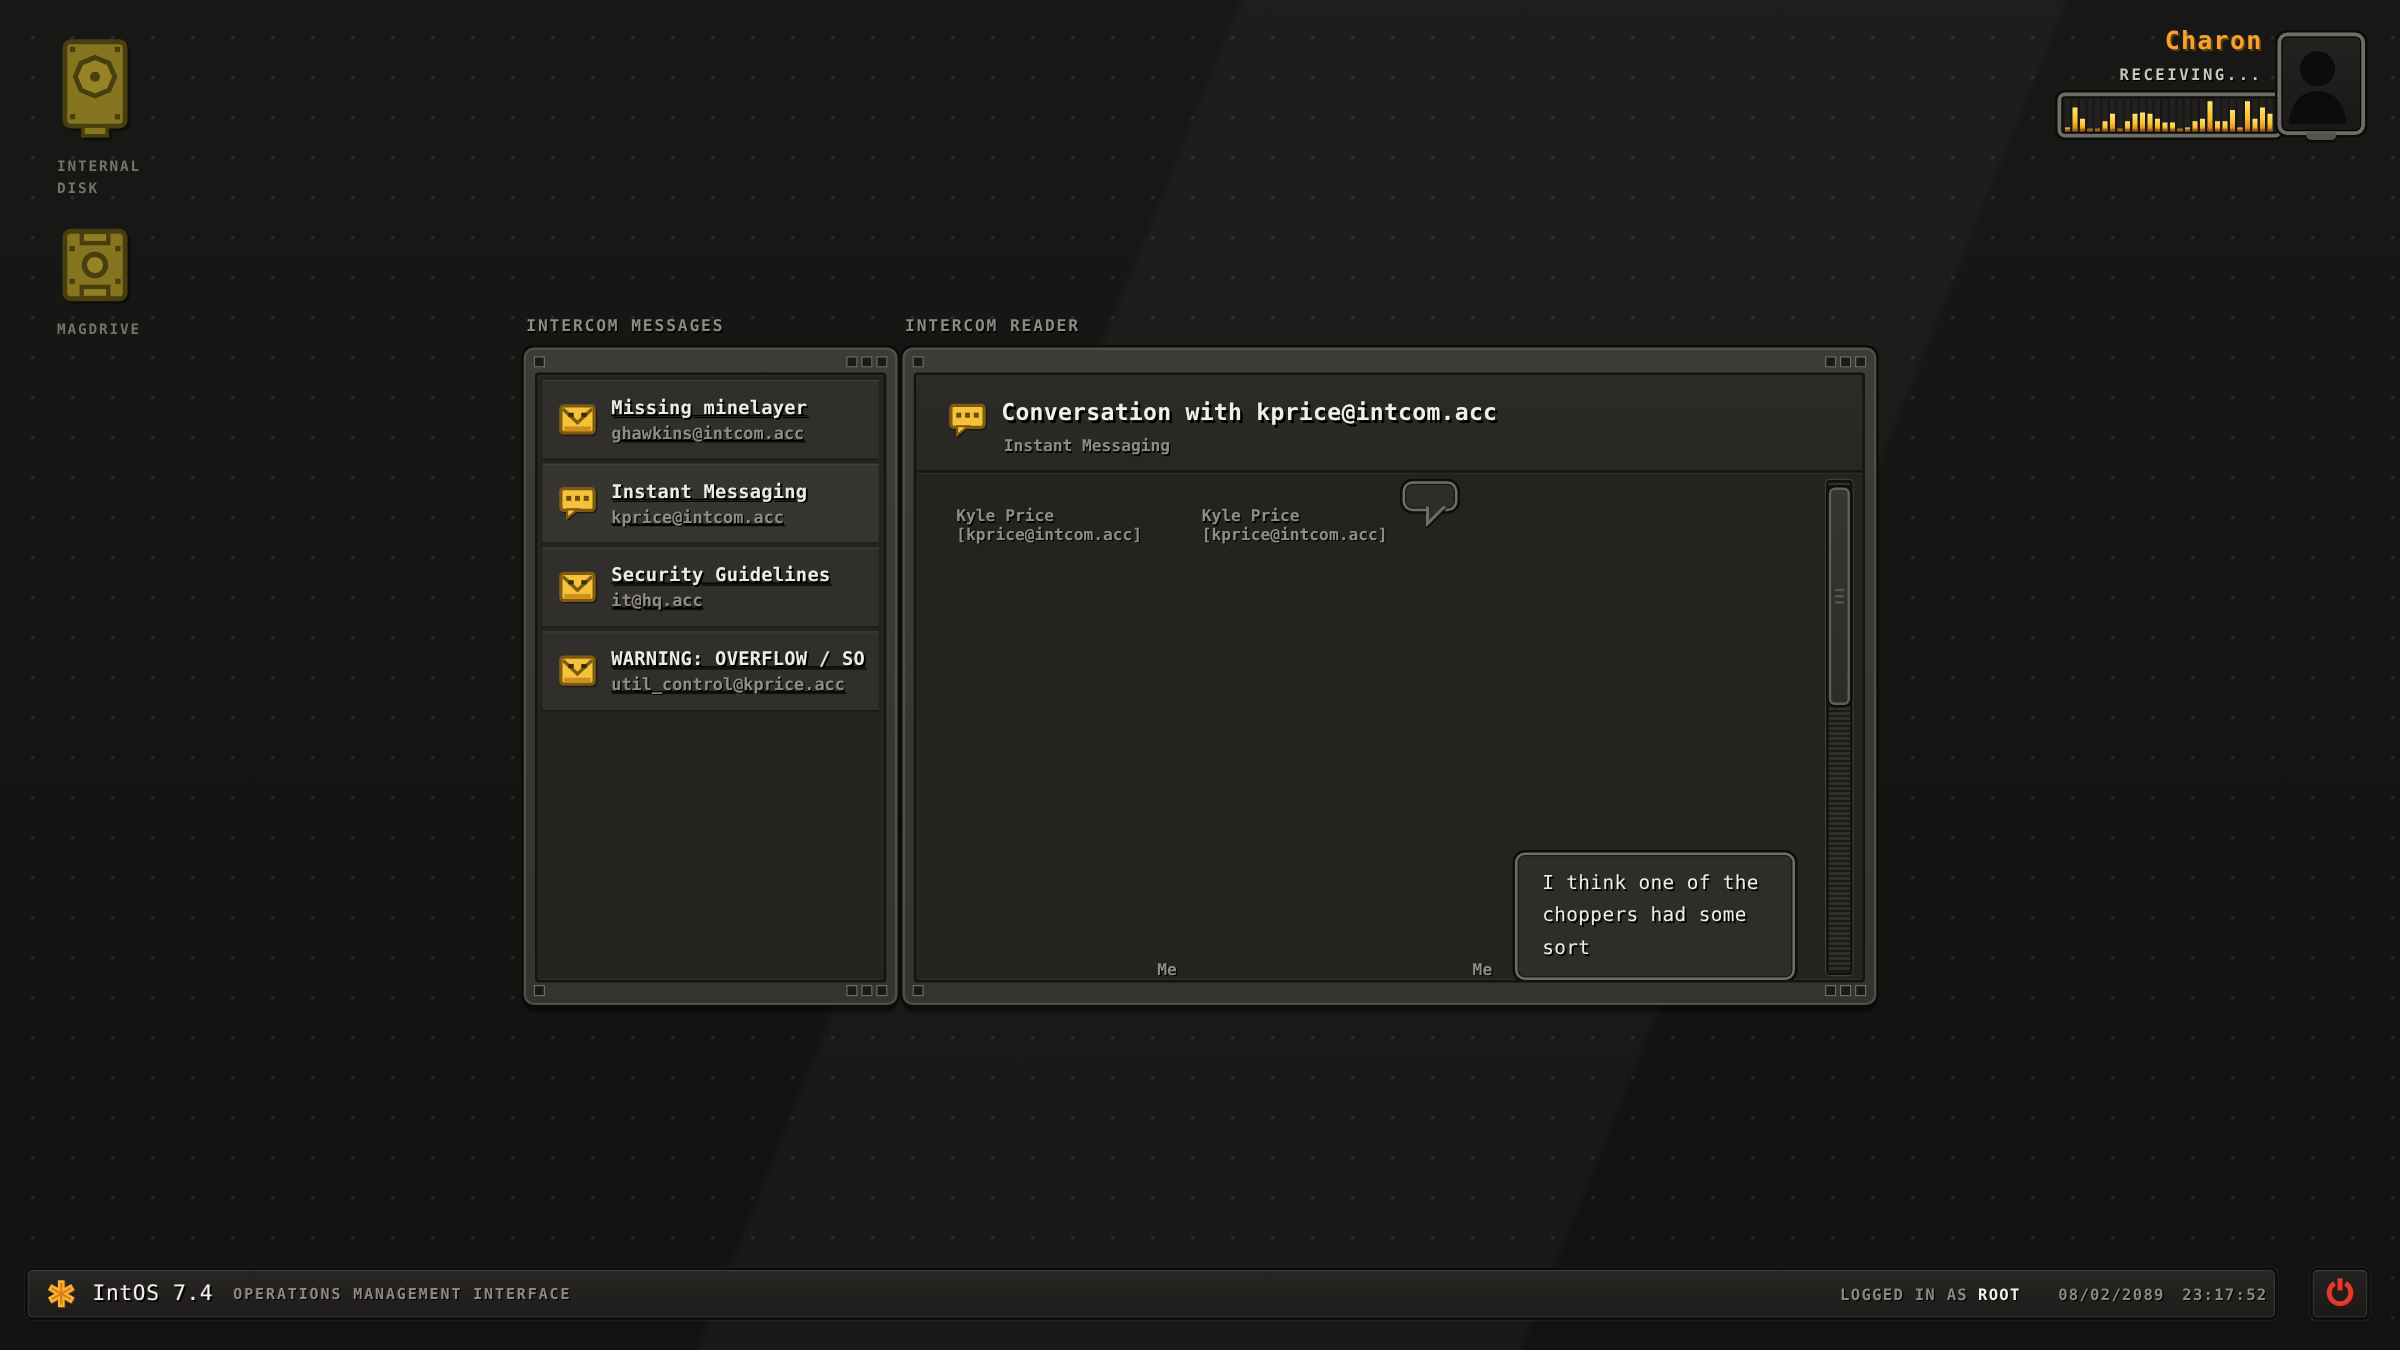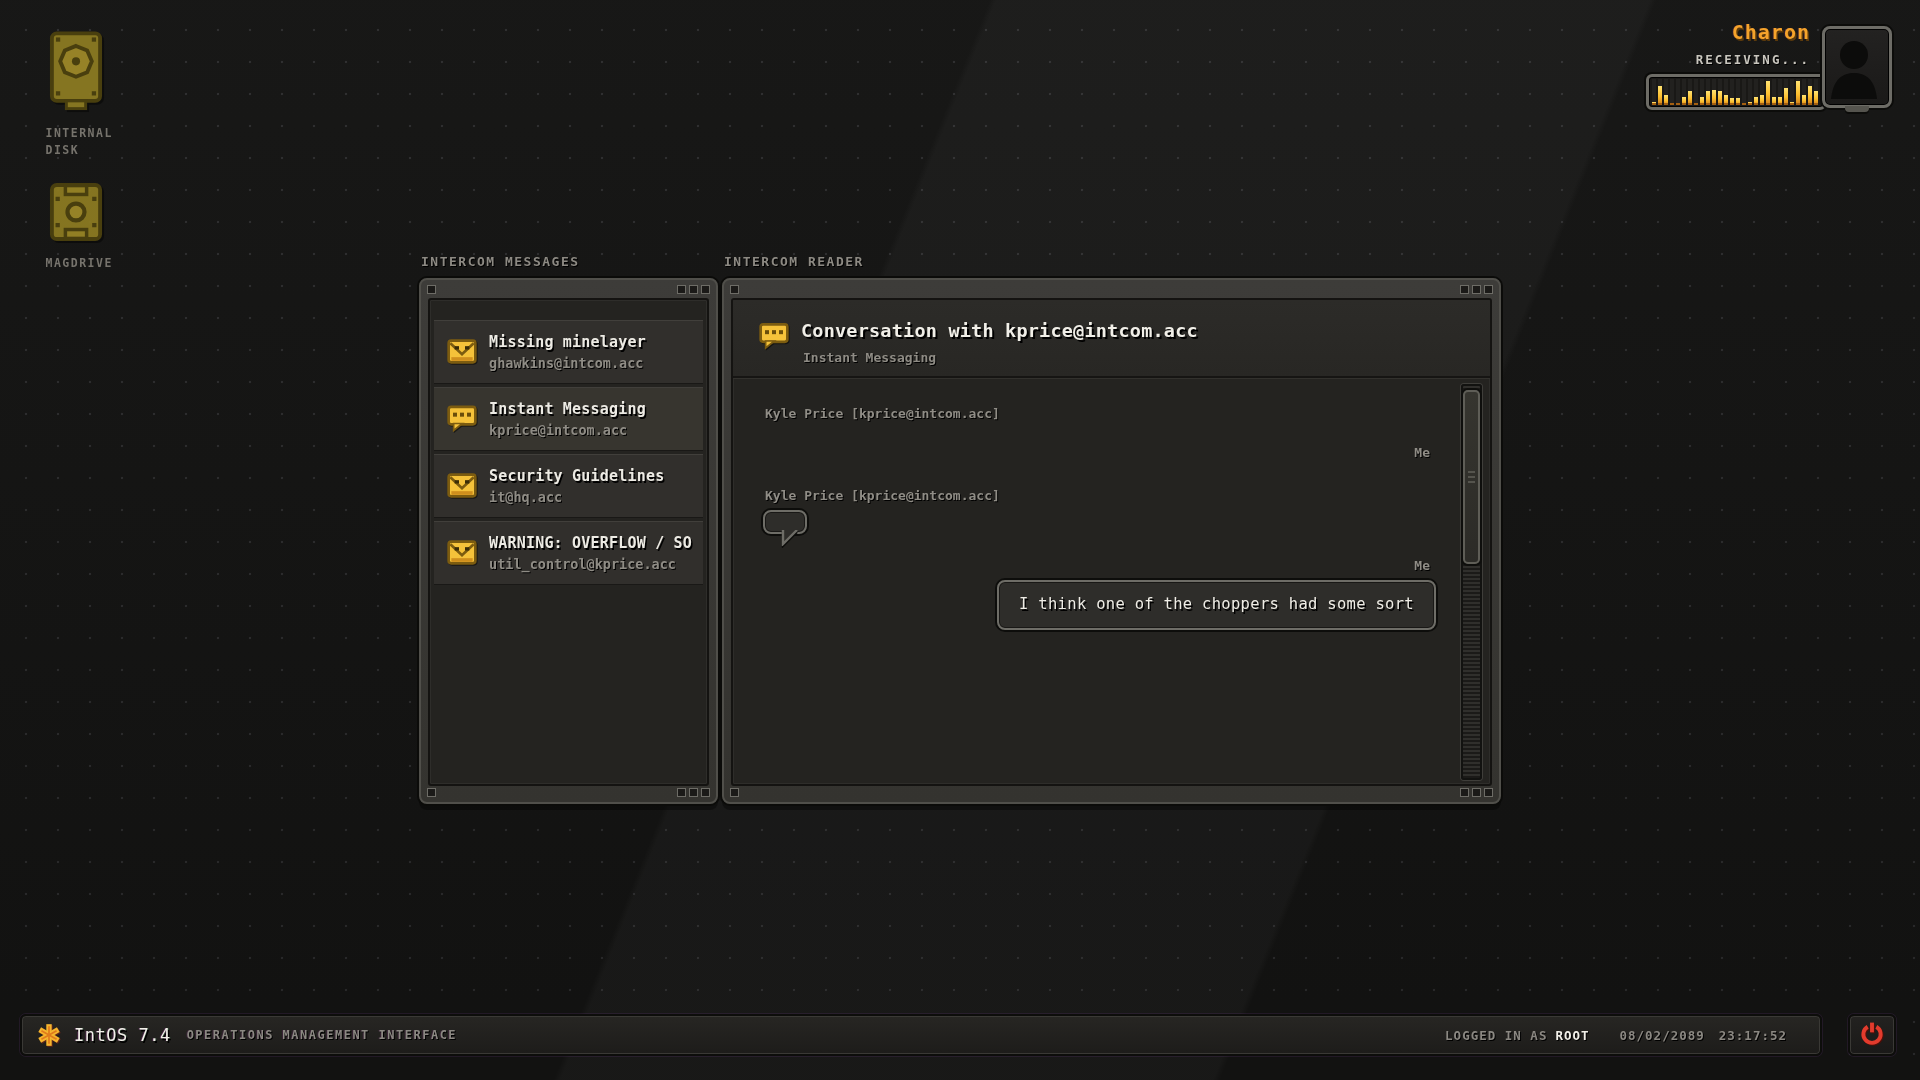--- a/index.html
+++ b/index.html
@@ -79,21 +79,21 @@
   }
   .cdot{position:absolute;width:7px;height:7px;background:#1b1a18;border:1px solid #6d6c66;}
   .cdot.tl{top:5px;left:6px;}
   .cdot.bl{bottom:5px;left:6px;}
   .cdot.tr1{top:5px;right:30px;} .cdot.tr2{top:5px;right:18px;} .cdot.tr3{top:5px;right:6px;}
   .cdot.br1{bottom:5px;right:30px;} .cdot.br2{bottom:5px;right:18px;} .cdot.br3{bottom:5px;right:6px;}
 
   
   #win-messages{left:419px;top:278px;width:295px;height:522px;}
   #title-messages{left:421px;top:254px;}
-  .msg-list{position:absolute;inset:0;padding-top:20px;}
+  .msg-list{position:absolute;inset:0;padding-top:4px;text-decoration:underline;}
   .msg-item{
     position:relative;margin:0 4px 3px 4px;height:62px;
     background:#312f2c;border-top:1px solid #413f3b;border-bottom:1px solid #191816;
     display:flex;align-items:center;cursor:pointer;
   }
   .msg-item.selected{background:#37352f;}
   .msg-icon{width:30px;height:28px;margin-left:13px;flex:0 0 auto;filter:drop-shadow(1.5px 1.5px 0 rgba(0,0,0,0.5));}
   .msg-texts{margin-left:12px;display:flex;flex-direction:column;}
   .msg-title{font-size:15px;font-weight:bold;color:#edebe4;letter-spacing:0.2px;text-shadow:1.5px 1.5px 0 #000;margin-bottom:4px;white-space:nowrap;}
   .msg-from{font-size:13.5px;font-weight:bold;color:#8f8c85;text-shadow:1px 1px 0 #000;white-space:nowrap;}
@@ -104,21 +104,21 @@
   .reader-header{
     position:absolute;left:0;right:0;top:0;height:76px;
     background:linear-gradient(180deg,#2c2b28,#282724);
     border-bottom:2px solid #161513;box-shadow:0 1px 0 #32312d;
   }
   .reader-header .hicon{position:absolute;left:26px;top:22px;width:30px;height:28px;filter:drop-shadow(1.5px 1.5px 0 rgba(0,0,0,0.5));}
   .reader-title{position:absolute;left:68px;top:20px;font-size:18.5px;font-weight:bold;color:#f1efe8;letter-spacing:0.2px;text-shadow:2px 2px 0 #000;white-space:nowrap;}
   .reader-subtitle{position:absolute;left:70px;top:50px;font-size:13px;font-weight:bold;color:#8f8c85;text-shadow:1px 1px 0 #000;}
   .chat-area{
     position:absolute;left:0;right:0;top:78px;bottom:0;overflow:hidden;
-    padding:0 54px 0 30px;display:flex;flex-direction:column;align-items:flex-end;
+    padding:0 54px 0 30px;display:flex;flex-direction:row;align-items:flex-end;gap:12px;
   }
   .sender-label{font-size:13px;font-weight:bold;color:#908d86;text-shadow:1px 1px 0 #000;}
   .sender-label.left{align-self:flex-start;margin:28px 0 0 2px;}
   .sender-label.right{align-self:flex-end;margin:24px 6px 0 0;}
   .sender-label.first{margin-top:28px;}
   .bubble{
     position:relative;max-width:440px;margin-top:7px;
     background:#2e2d2a;border:2px solid #6e6d67;border-radius:8px;
     box-shadow:0 0 0 2px #0d0d0b, inset 0 0 0 1px #191816;
     padding:9px 20px 11px 20px;font-size:15.5px;line-height:26px;letter-spacing:0.3px;
@@ -149,21 +149,21 @@
     position:absolute;left:20px;top:1014px;width:1798px;height:38px;border-radius:6px;
     background:linear-gradient(180deg,#272623,#1d1c1a);
     border:2px solid #0d0d0b;box-shadow:inset 0 0 0 1px #3a3935, 0 0 0 1px rgba(160,80,200,0.12);
     display:flex;align-items:center;
   }
   .tb-logo{margin-left:14px;width:26px;height:26px;filter:drop-shadow(1.5px 1.5px 0 rgba(150,40,20,0.55));}
   .tb-name{margin-left:12px;font-size:17px;font-weight:normal;color:#f2f0e9;letter-spacing:0.5px;
     text-shadow:1.5px 1.5px 0 #000, -1px 0 rgba(255,60,255,0.18), 1px 0 rgba(80,255,140,0.15);}
   .tb-sub{margin-left:16px;font-size:12px;font-weight:bold;color:#8b8882;letter-spacing:1.5px;
     text-shadow:1px 1px 0 #000, -1px 0 rgba(255,60,255,0.10);}
-  .tb-right{position:absolute;right:33px;display:flex;align-items:center;gap:0;
+  .tb-right{position:absolute;right:6px;display:flex;align-items:center;gap:0;
     font-size:12.5px;font-weight:bold;letter-spacing:1px;text-shadow:1px 1px 0 #000;}
   .tb-loggedin{color:#8b8882;}
   .tb-user{color:#f2f0e9;margin-left:8px;}
   .tb-date{color:#8b8882;margin-left:30px;}
   .tb-time{color:#8b8882;margin-left:14px;}
   .power-btn{
     position:absolute;left:1848px;top:1014px;width:44px;height:38px;border-radius:6px;
     background:linear-gradient(180deg,#232220,#1a1918);
     border:2px solid #0d0d0b;box-shadow:inset 0 0 0 1px #3a3935, 0 0 0 1px rgba(160,80,200,0.12);
     display:flex;align-items:center;justify-content:center;cursor:pointer;

